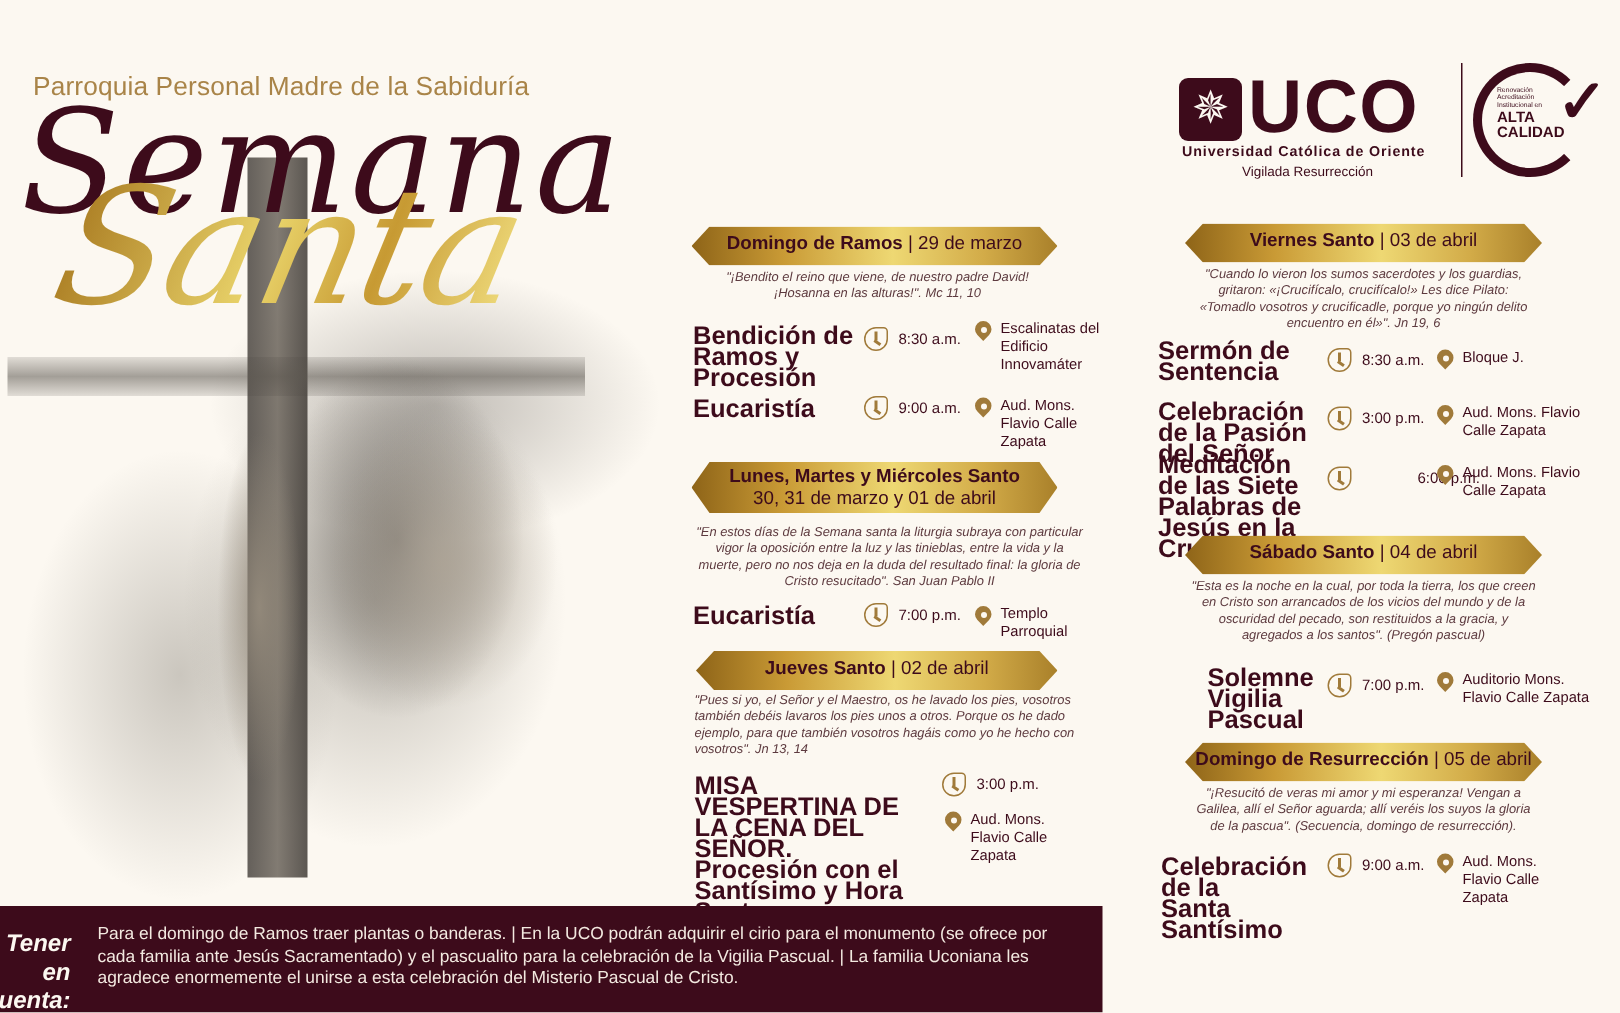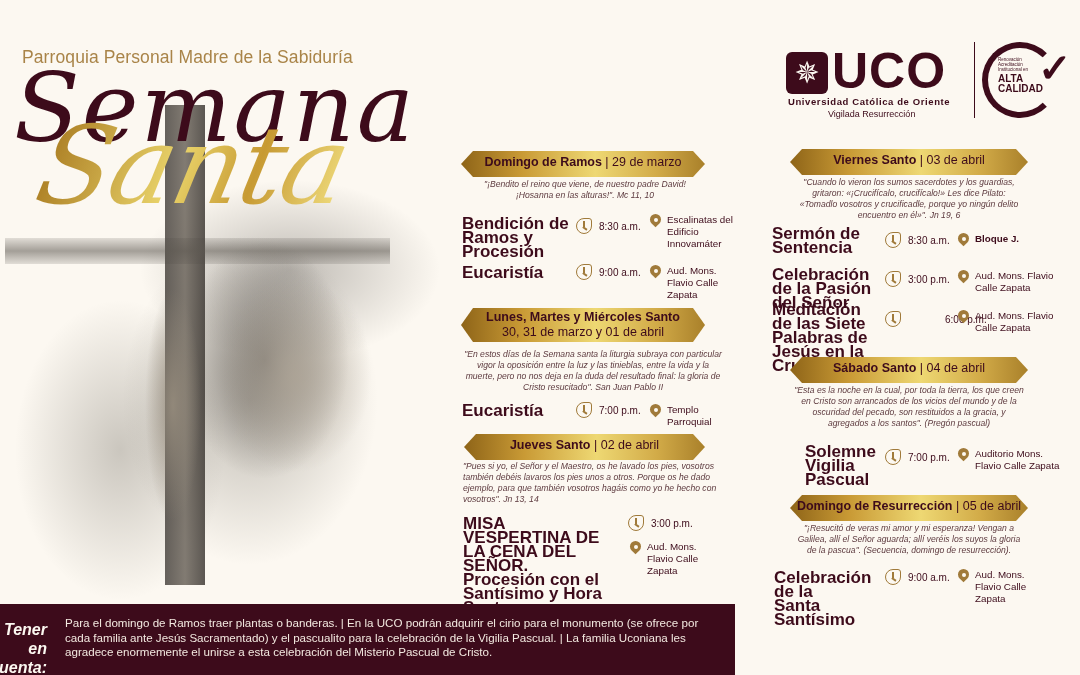--- a/index.html
+++ b/index.html
@@ -166,21 +166,21 @@
 
 <div class="ribbon" style="left:790px; top:149px; width:238px;">
   <b>Viernes Santo</b> | <span>03 de abril</span>
 </div>
 <div class="quote" style="left:795px; top:177px; width:228px;">"Cuando lo vieron los sumos sacerdotes y los guardias, gritaron: «¡Crucifícalo, crucifícalo!» Les dice Pilato: «Tomadlo vosotros y crucificadle, porque yo ningún delito encuentro en él»". Jn 19, 6</div>
 <div class="ev-title" style="left:772px; top:227px; width:95px;">Sermón de Sentencia</div>
 <div class="ev-time" style="left:885px; top:232px;">
     <span class="clock"></span>
     <span>8:30 a.m.</span>
   </div>
-<div class="ev-place" style="left:958px; top:233px; width:110px;font-weight:bold;">
+<div class="ev-place" style="left:958px; top:233px; width:110px;">
     <span class="pin"></span>
     <span>Bloque J.</span>
   </div>
 
 <div class="ev-title" style="left:772px; top:268px; width:100px;">Celebración de la Pasión del Señor</div>
 <div class="ev-time" style="left:885px; top:271px;">
     <span class="clock"></span>
     <span>3:00 p.m.</span>
   </div>
 <div class="ev-place" style="left:958px; top:270px; width:110px;">

